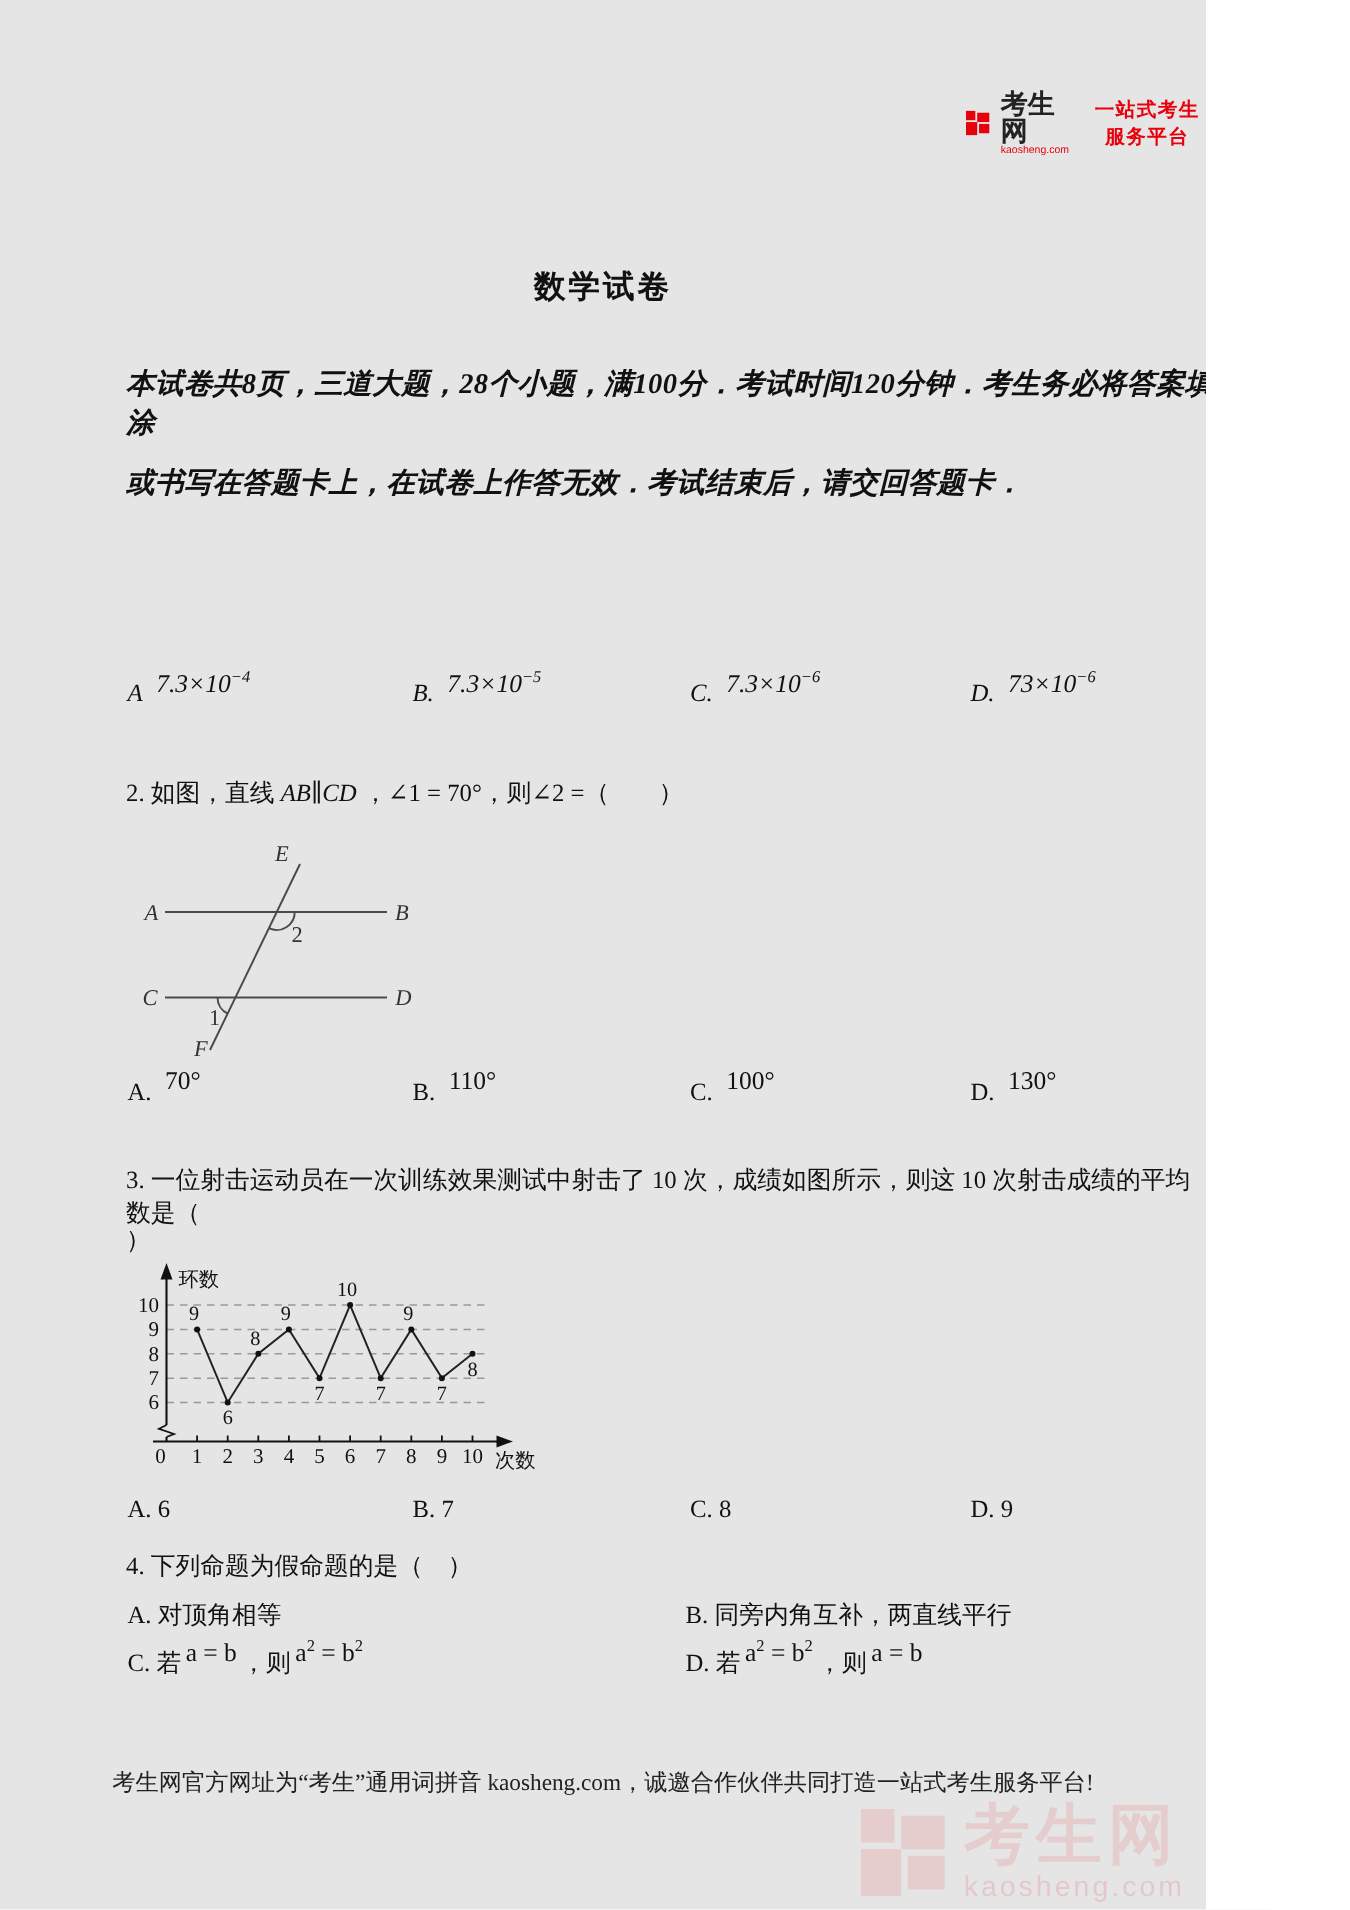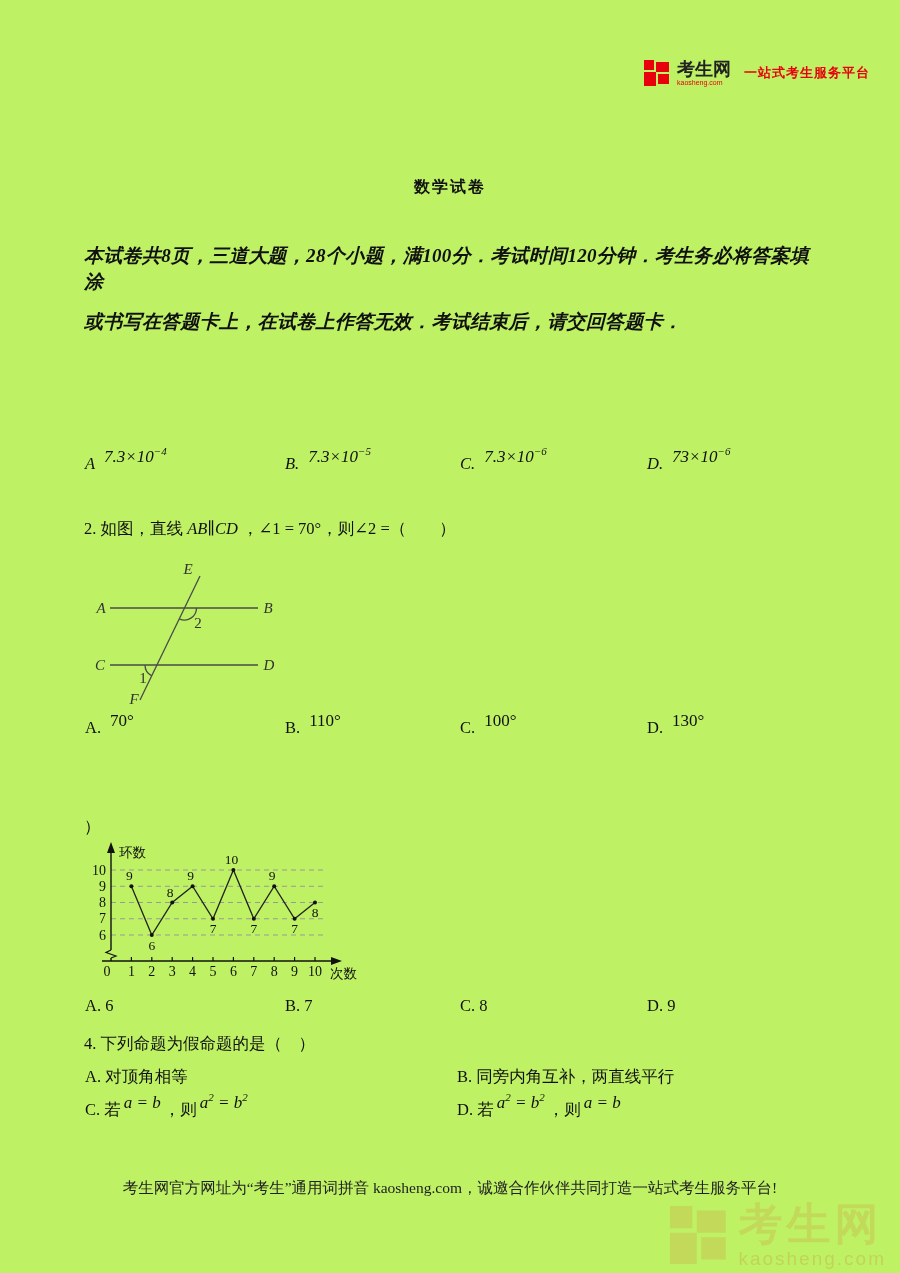--- a/index.html
+++ b/index.html
@@ -1,44 +1,44 @@
 <!DOCTYPE html>
 <html><head>
 <meta charset="utf-8">
 <style>
   html,body{margin:0;padding:0;background:#ffffff;}
-  .page{position:relative;width:900px;height:1273px;background:#bef264;overflow:hidden;
+  .page{position:relative;width:804px;height:1273px;background:#e5e5e5;overflow:hidden;
         font-family:"Liberation Serif","DejaVu Serif",serif;color:#111;}
   .abs{position:absolute;}
   
   .brand{left:644px;top:60px;display:flex;align-items:center;gap:7px;}
   .brand-txt{display:flex;flex-direction:column;line-height:1;}
   .brand-name{font-size:18px;font-weight:bold;color:#222;font-family:"Liberation Sans",sans-serif;}
   .brand-domain{font-size:7px;color:#e8000d;font-family:"Liberation Sans",sans-serif;margin-top:1px;}
   .brand-tagline{font-size:13px;font-weight:bold;color:#e8000d;margin-left:6px;letter-spacing:1px;text-align:center;}
   
   .title{left:0;top:112px;width:100%;text-align:center;font-size:23px;font-weight:bold;letter-spacing:.5px;}
-  .subtitle{left:0;top:177px;width:100%;text-align:center;font-size:16px;font-weight:bold;letter-spacing:2px;}
+  .subtitle{left:0;top:177px;width:100%;text-align:center;font-size:21px;font-weight:bold;letter-spacing:2px;}
   .notice{left:84px;width:742px;font-size:19px;font-weight:bold;letter-spacing:.3px;font-style:italic;}
   .n1{top:243px;} .n2{top:309px;}
   .heading{left:84px;top:372px;font-size:17.5px;font-weight:bold;}
   .qtext{left:84px;font-size:16.5px;}
   .q1{top:417px;} .q2{top:518px;} .q3{top:776px;} .q3b{top:816px;} .q4{top:1033px;}
   .mi{font-style:italic;}
   
   .optrow{left:85px;top:0;width:760px;height:42px;}
   .r1{top:452px;font-style:italic;} .r2{top:718px;} .r3{top:996px;}
   .opt{position:absolute;font-size:16.5px;white-space:nowrap;}
-  .c1{left:0;} .c2{left:200px;} .c3{left:375px;} .c4{left:562px;}
+  .c1{left:0;} .c2{left:190px;} .c3{left:375px;} .c4{left:562px;}
   .raised{position:relative;top:-7px;margin-left:9px;font-size:17px;}
   sup{font-size:11px;}
   .q4row{left:85px;width:760px;}
   .q4ab{top:1066px;} .q4cd{top:1098px;height:44px;}
   .q4c2{left:372px;}
-  .mfrag{position:relative;top:-7px;font-style:italic;font-size:17px;margin:0 3px;}
+  .mfrag{position:relative;top:-7px;font-size:17px;margin:0 3px;}
   
   .footer{left:0;top:1178px;width:100%;text-align:center;font-size:15.5px;color:#222;}
   .wm{right:14px;top:1202px;display:flex;align-items:center;gap:10px;}
   .wm-col{display:flex;flex-direction:column;line-height:1;}
   .wm-brand{font-size:44px;font-weight:bold;color:rgba(232,0,13,0.10);letter-spacing:4px;font-family:"Liberation Sans",sans-serif;}
   .wm-domain{font-size:19px;color:rgba(232,0,13,0.13);font-family:"Liberation Sans",sans-serif;margin-top:3px;letter-spacing:2px;}
   svg text{font-family:"Liberation Serif","DejaVu Serif",serif;}
 </style>
 </head>
 <body>
@@ -101,20 +101,24 @@
     </g>
   </svg>
 
   <div class="abs optrow r2">
     <span class="opt c1"><span>A.</span><span class="raised">70°</span></span>
     <span class="opt c2"><span>B.</span><span class="raised">110°</span></span>
     <span class="opt c3"><span>C.</span><span class="raised">100°</span></span>
     <span class="opt c4"><span>D.</span><span class="raised">130°</span></span>
   </div>
 
+  <div class="abs qtext q3">
+    <span>3.</span>
+    <span>一位射击运动员在一次训练效果测试中射击了 10 次，成绩如图所示，则这 10 次射击成绩的平均数是（</span>
+  </div>
   <div class="abs qtext q3b">）</div>
 
   <svg id="q3chart" class="abs" style="left:78px;top:836px;" width="300" height="150" viewBox="0 0 300 150">
       <line x1="33" y1="99" x2="248" y2="99" stroke="#999" stroke-width="1" stroke-dasharray="5,4"></line>
       <line x1="33" y1="82.75" x2="248" y2="82.75" stroke="#999" stroke-width="1" stroke-dasharray="5,4"></line>
       <line x1="33" y1="66.5" x2="248" y2="66.5" stroke="#999" stroke-width="1" stroke-dasharray="5,4"></line>
       <line x1="33" y1="50.25" x2="248" y2="50.25" stroke="#999" stroke-width="1" stroke-dasharray="5,4"></line>
       <line x1="33" y1="34" x2="248" y2="34" stroke="#999" stroke-width="1" stroke-dasharray="5,4"></line>
       <line x1="33" y1="15" x2="33" y2="114" stroke="#111" stroke-width="1.4"></line>
       <polyline points="33,114 28,116.5 38,120 33,122" fill="none" stroke="#111" stroke-width="1.2"></polyline>

